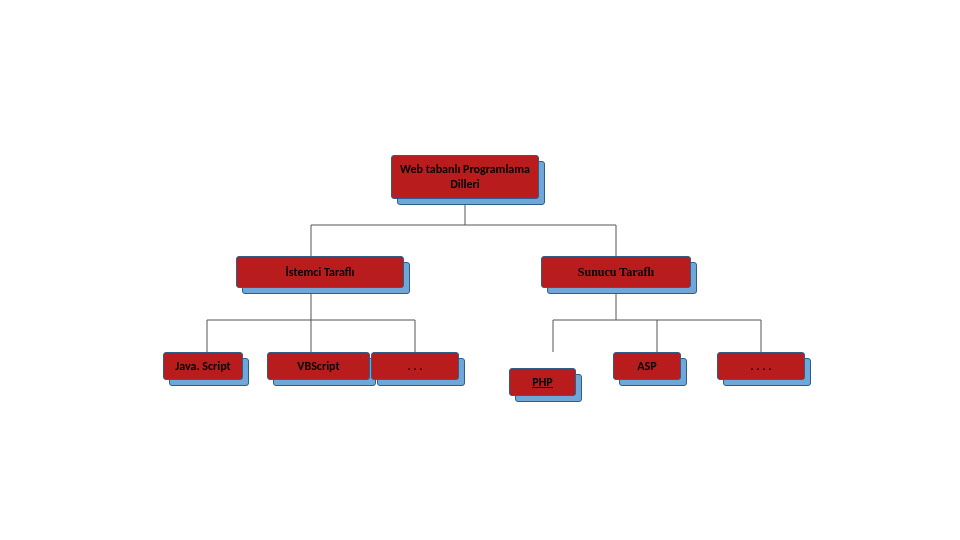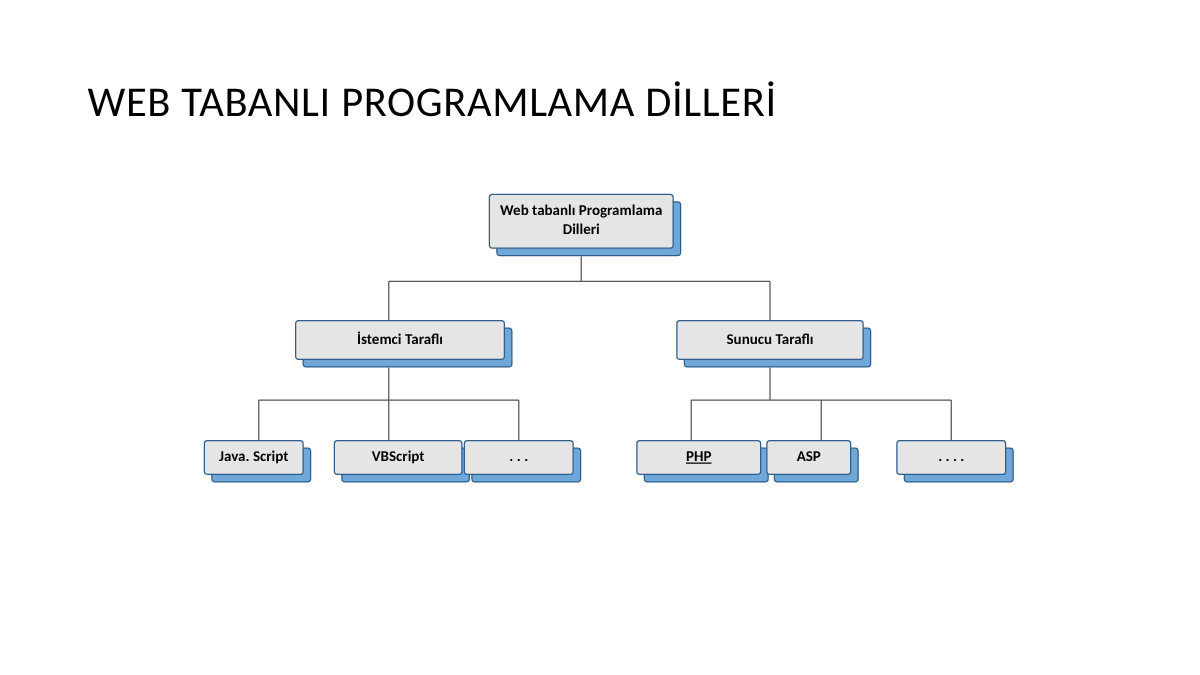--- a/index.html
+++ b/index.html
@@ -17,51 +17,50 @@
     position: absolute;
     left: 6px; top: 6px;
     width: 100%; height: 100%;
     background: #6fa8d8;
     border: 1px solid #2e5d8a;
     border-radius: 3px;
   }
   .front {
     position: relative;
     width: 100%; height: 100%;
-    background: #e5e5e5;
+    background: #b91c1c;
     border: 1px solid #2e5d8a;
     border-radius: 3px;
     display: flex;
     align-items: center;
     justify-content: center;
     text-align: center;
     font-size: 12px;
     font-weight: 700;
     line-height: 1.25;
     padding: 4px 6px;
   }
 
   
   #n-root   { left: 391px; top: 155px; width: 148px; height: 44px; }
   #n-client { left: 236px; top: 256px; width: 168px; height: 32px; }
-  #n-server { left: 541px; top: 256px; width: 150px; height: 32px; }
+  #n-server { left: 541px; top: 256px; width: 150px; height: 32px; font-family: Liberation Serif, serif; }
 
   #n-js     { left: 163px; top: 352px; width:  80px; height: 28px; }
   #n-vbs    { left: 267px; top: 352px; width:  103px; height: 28px; }
   #n-c-etc  { left: 371px; top: 352px; width:  88px; height: 28px; }
 
-  #n-php    { left: 509px; top: 352px; width:  100px; height: 28px; text-decoration: underline; }
+  #n-php    { left: 509px; top: 368px; width:  67px; height: 28px; text-decoration: underline; }
   #n-asp    { left: 613px; top: 352px; width:  68px; height: 28px; border-radius: 14px; }
   #n-s-etc  { left: 717px; top: 352px; width:  88px; height: 28px; }
 </style>
 </head>
 <body>
 <div class="slide">
 
-  <div class="title">WEB TABANLI PROGRAMLAMA DİLLERİ</div>
 
   <svg class="lines">
 
     <line x1="465" y1="205" x2="465" y2="225"></line>
 
     <line x1="311" y1="225" x2="616" y2="225"></line>
 
     <line x1="311" y1="225" x2="311" y2="256"></line>
     <line x1="616" y1="225" x2="616" y2="256"></line>
 

